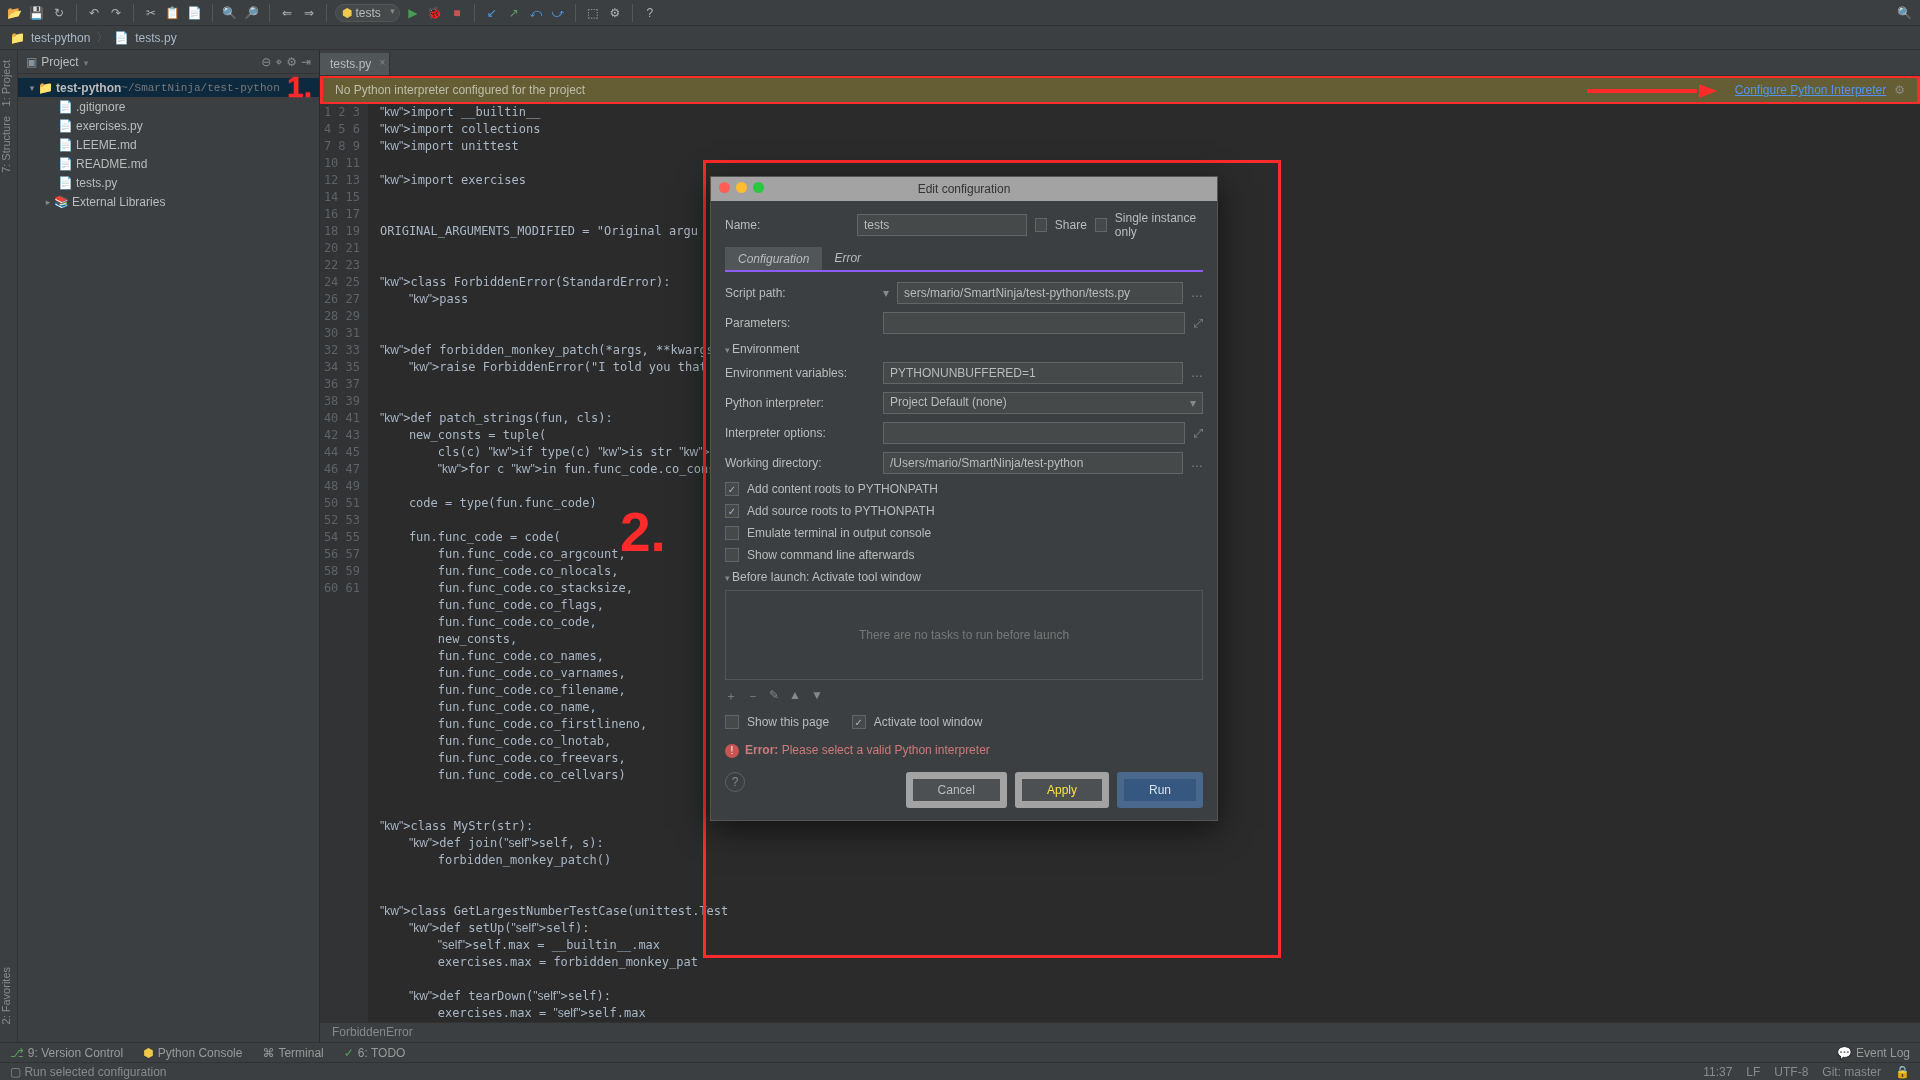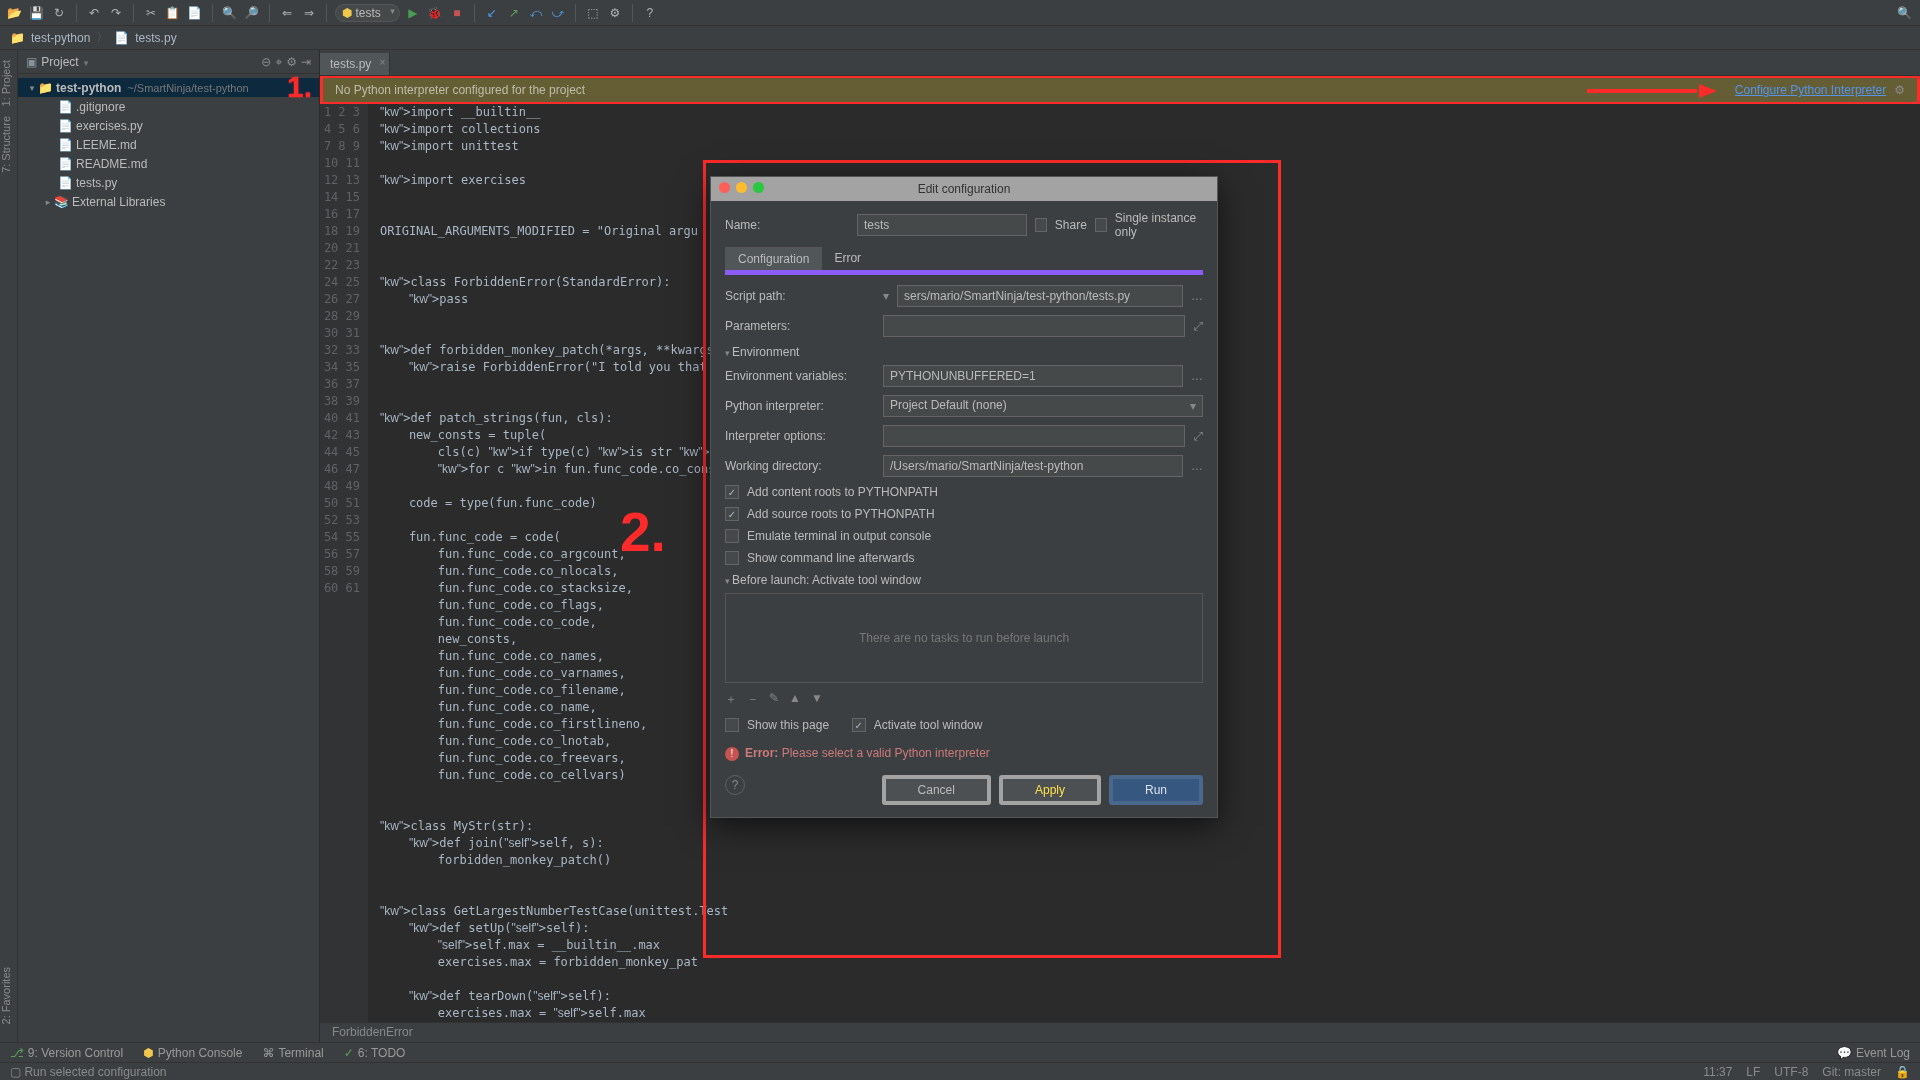--- a/index.html
+++ b/index.html
@@ -35,21 +35,21 @@
 .proj-hdr .hdr-icons { margin-left:auto; display:flex; gap:4px; color:#8a8a8a; }
 .proj-hdr .hdr-icons span { cursor:pointer; }
 .tree { padding:4px 0; font-size:12px; }
 .tree-row { display:flex; align-items:center; height:19px; padding-left:8px; cursor:pointer; }
 .tree-row.sel { background:#0d293e; }
 .tree-row .tw { width:12px; text-align:center; color:#888; font-size:9px; }
 .tree-row .ico { width:16px; text-align:center; }
 .tree-row .dir { color:#87939a; }
 .tree-row .py { color:#a7bfda; }
 .tree-row .txt { color:#bbb; margin-left:2px; }
-.tree-row .path { color:#787878; margin-left:6px; font-size:11px; }
+.tree-row .path { color:#787878; font-size:11px;font-family:Liberation Mono, monospace; }
 .indent1 { padding-left:24px; }
 .indent2 { padding-left:40px; }
 
 
 .editor-wrap { position:absolute; left:320px; right:0; top:50px; bottom:36px; background:#2b2b2b; }
 .tabs { height:26px; background:#3c3f41; display:flex; align-items:flex-end; border-bottom:1px solid #323232; }
 .tab { background:#515658; padding:4px 18px 4px 10px; font-size:12px; color:#bbb; border-right:1px solid #323232; position:relative; cursor:pointer; }
 .tab .x { position:absolute; right:4px; top:4px; font-size:10px; color:#888; }
 .banner { position:relative; height:28px; background:#655e35; border:2px solid #ff2a2a; border-left-width:3px; border-right-width:3px; display:flex; align-items:center; padding:0 12px; color:#bdbdaa; font-size:12px; }
 .banner .link { margin-left:auto; color:#5394ec; text-decoration:underline; cursor:pointer; }
@@ -75,32 +75,32 @@
 .traffic { position:absolute; left:8px; top:5px; display:flex; gap:6px; }
 .traffic span { width:11px; height:11px; border-radius:50%; display:block; }
 .tl-r{background:#ff5f57;} .tl-y{background:#febc2e;} .tl-g{background:#28c840;}
 .dlg-body { padding:10px 14px 8px 14px; color:#bbb; }
 .row { display:flex; align-items:center; margin-bottom:8px; gap:8px; }
 .row label { width:150px; color:#bbb; }
 .txtinput { flex:1; background:#45494a; border:1px solid #646464; color:#bbb; padding:2px 6px; height:22px; }
 .txtinput.short { flex:0 0 170px; }
 .chk { width:14px; height:14px; background:#45494a; border:1px solid #646464; display:inline-flex; align-items:center; justify-content:center; font-size:10px; color:#bbb; }
 .chk.on::after { content:"✓"; color:#a9b7c6; }
-.dlg-tabs { display:flex; border-bottom:5px solid #8b5cf6; margin:6px 0 10px 0; }
+.dlg-tabs { display:flex; border-bottom:2px solid #8b5cf6; margin:6px 0 10px 0;font-style:italic; }
 .dlg-tab { padding:4px 12px; cursor:pointer; color:#bbb; }
 .dlg-tab.active { background:#515658; border:1px solid #555; border-bottom:none; }
 .section-hdr { color:#bbb; margin:8px 0 6px 0; cursor:pointer; }
 .section-hdr::before { content:"▾ "; color:#888; font-size:9px; }
 .dropzone { height:90px; border:1px solid #555; display:flex; align-items:center; justify-content:center; color:#777; margin-bottom:6px; }
 .mini-tb { display:flex; gap:10px; color:#888; padding:2px 0 10px 0; }
 .mini-tb span { cursor:pointer; }
 .errline { color:#cc7a7a; padding:6px 0; }
 .errline .ico { display:inline-block; width:14px; height:14px; background:#c75450; border-radius:50%; color:#fff; text-align:center; line-height:14px; font-size:10px; margin-right:6px; }
 .dlg-btns { display:flex; justify-content:flex-end; gap:8px; padding:8px 0 4px 0; }
-.btn { padding:4px 32px; background:#4c5052; border:4px solid #a3a3a3; color:#bbb; cursor:pointer; border-radius:3px; }
+.btn { padding:4px 25px; background:#4c5052; border:7px solid #a3a3a3; color:#bbb; cursor:pointer; border-radius:3px; }
 .btn.primary { background:#365880; border-color:#4a688c; color:#d8e1ea; }
 .btn.disabled { color:#fde047; }
 .help { width:20px; height:20px; border:1px solid #5e6060; border-radius:50%; display:flex; align-items:center; justify-content:center; color:#888; cursor:pointer; }
 
 
 .tools { position:absolute; left:0; right:0; bottom:18px; height:20px; background:#3c3f41; border-top:1px solid #323232; display:flex; align-items:center; padding:0 10px; gap:20px; font-size:11px; color:#999; }
 .tools .tool { cursor:pointer; display:flex; align-items:center; gap:4px; }
 .tools .right { margin-left:auto; }
 
 

